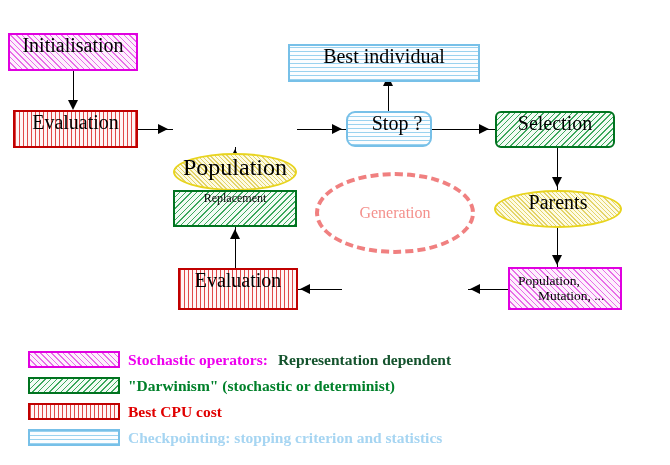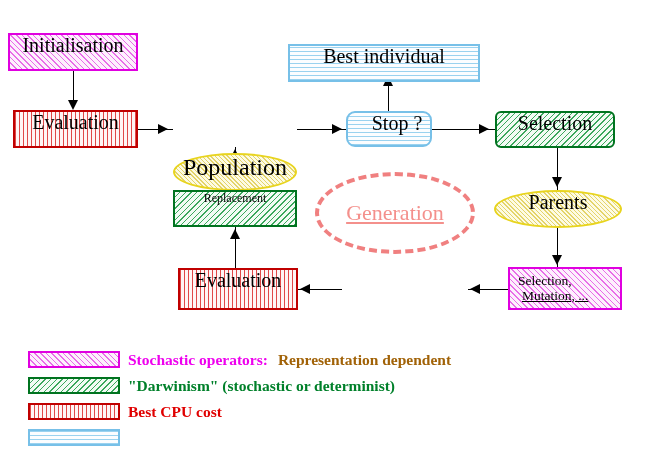--- a/index.html
+++ b/index.html
@@ -169,34 +169,34 @@
 
   <div class="node fill-green" style="left:495px; top:111px; width:120px; height:37px; font-size:20px;border-radius:6px;">
     <span class="lbl">Selection</span>
   </div>
 
   <div class="node fill-yellow ellipse" style="left:494px; top:190px; width:128px; height:38px; font-size:20px;">
     <span class="lbl">Parents</span>
   </div>
 
   <div class="node fill-magenta" style="left:508px; top:267px; width:114px; height:43px; font-size:13.5px; flex-direction:column; justify-content:center; align-items:flex-start; padding-left:8px;">
-    <span class="lbl">Selection,</span>
-    <span class="lbl" style="margin-left:4px;text-decoration:underline;">Mutation, ...</span>
+    <span class="lbl">Population,</span>
+    <span class="lbl" style="margin-left:20px;">Mutation, ...</span>
   </div>
 
 
   <div class="node fill-red" style="left:178px; top:268px; width:120px; height:42px; font-size:20px;">
     <span class="lbl">Evaluation</span>
   </div>
 
   <div class="node fill-green" style="left:173px; top:190px; width:124px; height:37px; font-size:12px;">
     <span class="lbl">Replacement</span>
   </div>
 
-  <div class="generation" style="left:315px; top:172px; width:160px; height:82px; font-size:22px;text-decoration:underline;">
+  <div class="generation" style="left:315px; top:172px; width:160px; height:82px; font-size:16px;">
     <span class="lbl">Generation</span>
   </div>
 
   <div class="edge edge-v" style="left:73px; top:71px; height:32px;"></div>
   <div class="arrow arrow-d" style="left:68px; top:100px;"></div>
 
   <div class="edge edge-h" style="left:138px; top:129px; width:35px;"></div>
   <div class="arrow arrow-r" style="left:158px; top:124px;"></div>
 
   <div class="edge edge-h" style="left:297px; top:129px; width:49px;"></div>
@@ -223,35 +223,38 @@
   <div class="edge edge-v" style="left:235px; top:227px; height:41px;"></div>
   <div class="arrow arrow-u" style="left:230px; top:229px;"></div>
 
   <div class="edge edge-v" style="left:235px; top:147px; height:43px;"></div>
   <div class="arrow arrow-u" style="left:230px; top:149px;"></div>
 
   <div class="legend-row" style="top:348px;">
     <div class="legend-swatch fill-magenta"></div>
     <div class="legend-text">
       <span style="color:#ee00ee;">Stochastic operators:</span>
-      <span class="part2" style="color:#a16207;">Representation dependent</span>
+      <span class="part2" style="color:#14532d;">Representation dependent</span>
     </div>
   </div>
 
   <div class="legend-row" style="top:374px;">
     <div class="legend-swatch fill-green"></div>
     <div class="legend-text">
       <span style="color:#00802a;">"Darwinism" (stochastic or determinist)</span>
     </div>
   </div>
 
   <div class="legend-row" style="top:400px;">
     <div class="legend-swatch fill-red"></div>
     <div class="legend-text">
       <span style="color:#e00000;">Best CPU cost</span>
     </div>
   </div>
 
   <div class="legend-row" style="top:426px;">
     <div class="legend-swatch fill-blue"></div>
+    <div class="legend-text">
+      <span style="color:#a6d5f2;">Checkpointing: stopping criterion and statistics</span>
+    </div>
   </div>
 
 </div>
 
 </body></html>

